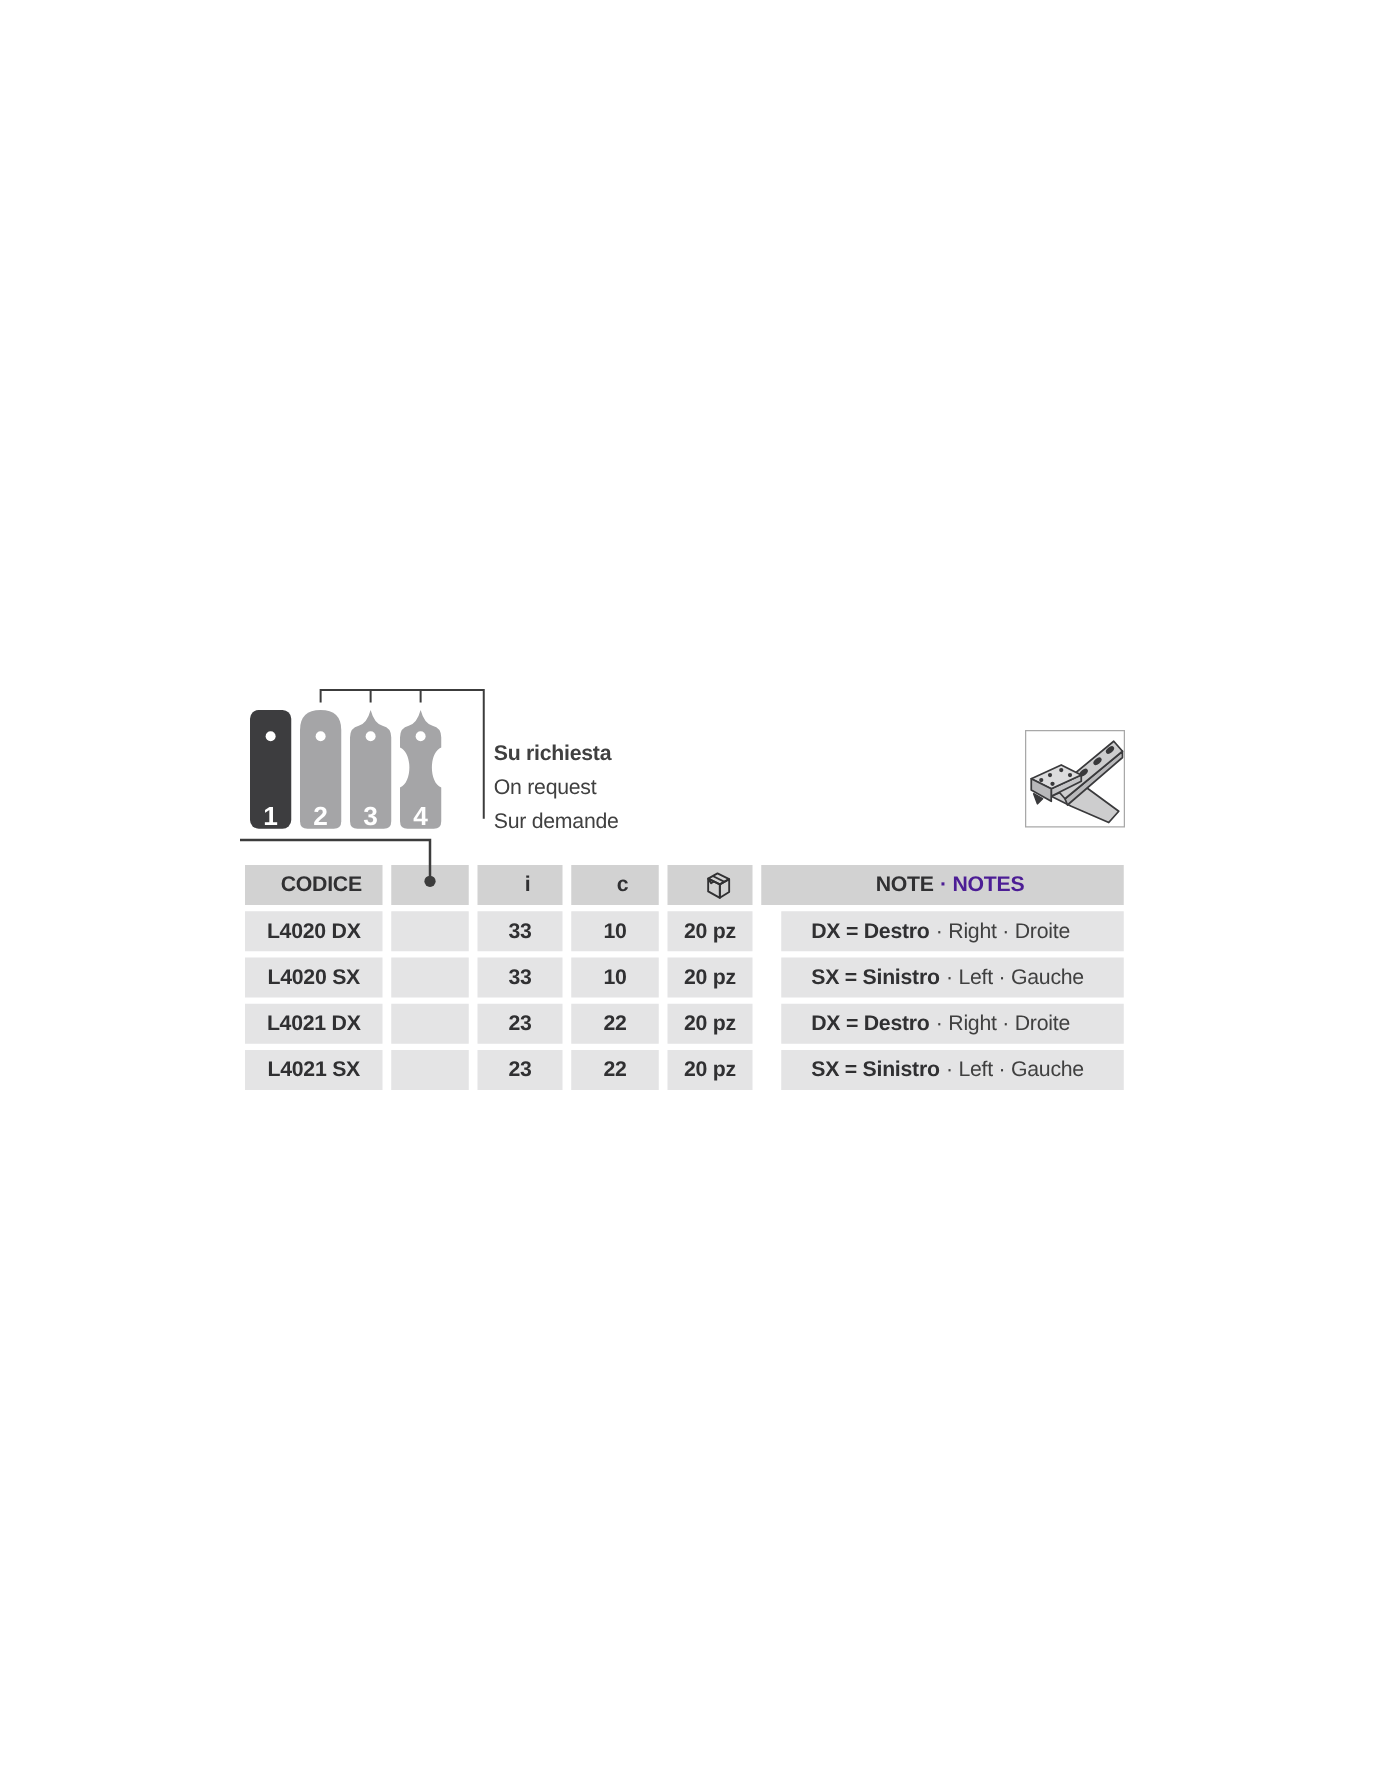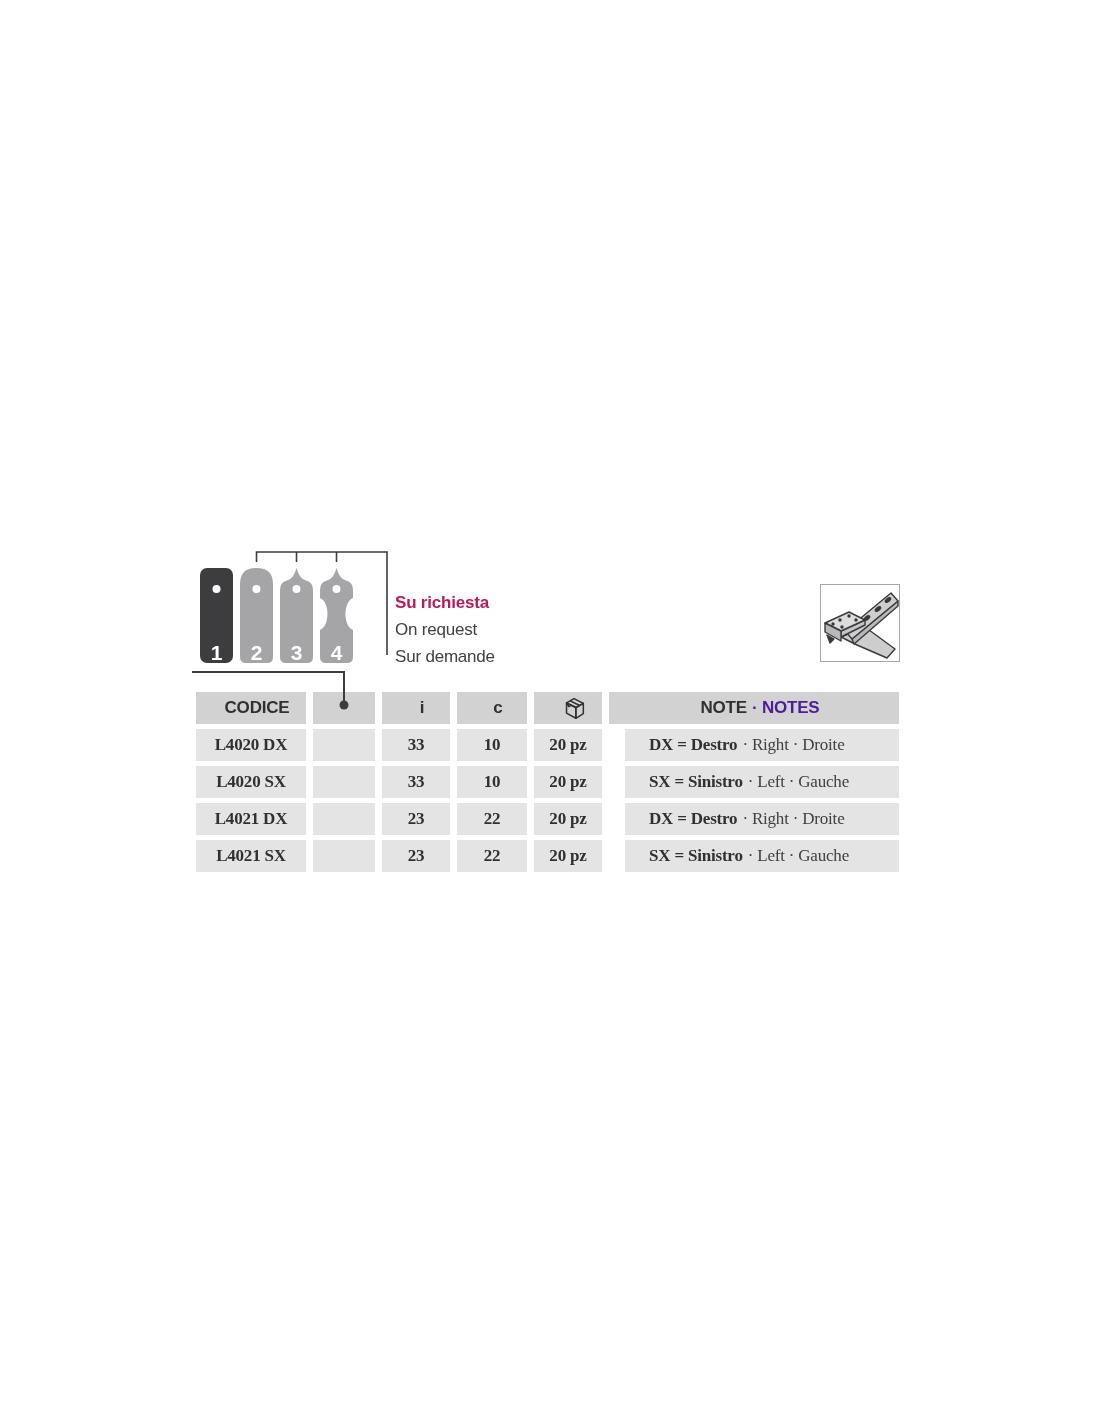--- a/index.html
+++ b/index.html
@@ -5,37 +5,37 @@
   html,body{margin:0;padding:0;background:#ffffff;}
   .stage{
     position:relative;width:1100px;height:1422px;background:#ffffff;
     font-family:"Liberation Sans", sans-serif;color:#303032;overflow:hidden;
   }
   
   .legend-svg{position:absolute;left:190px;top:540px;z-index:5;}
   .shape-num{font-family:"Liberation Sans",sans-serif;font-size:21px;font-weight:700;fill:#ffffff;text-anchor:middle;}
   
   .availability{position:absolute;left:395px;top:589px;font-size:17px;line-height:27px;letter-spacing:-0.2px;}
-  .availability .it{font-weight:700;color:#be185d;}
+  .availability .it{font-weight:700;color:#404040;}
   .availability .en,.availability .fr{font-weight:400;color:#404040;}
   
   .product-box{position:absolute;left:820px;top:584px;width:80px;height:78px;border:1px solid #a8a8a8;box-sizing:border-box;background:#ffffff;display:flex;align-items:center;justify-content:center;}
   
   .table{
     position:absolute;left:196px;top:692px;
     display:grid;
     grid-template-columns:110px 62px 68px 70px 68px 290px;
     grid-auto-rows:32px;
     column-gap:7px;row-gap:5px;
     font-size:17px;letter-spacing:-0.2px;
   }
   .row{display:contents;}
   .th,.td{display:flex;align-items:center;justify-content:center;}
   .th{background:#d2d2d2;font-weight:700;color:#303032;padding-left:12px;}
-  .td{background:#e4e4e5;font-weight:700;color:#303032;font-family:Liberation Serif, serif;}
+  .td{background:#e4e4e5;font-weight:700;color:#303032;}
   .td.note{justify-content:flex-start;padding-left:24px;background:#e4e4e5;margin-left:16px;}
   .note-secondary{font-weight:400;color:#404040;margin-left:5px;white-space:nowrap;}
   .th .note-secondary{font-weight:700;color:#4c1d95;}
 </style>
 </head>
 <body>
 
 <div class="stage">
 
   <svg class="legend-svg" width="210" height="175" viewBox="0 0 210 175">

